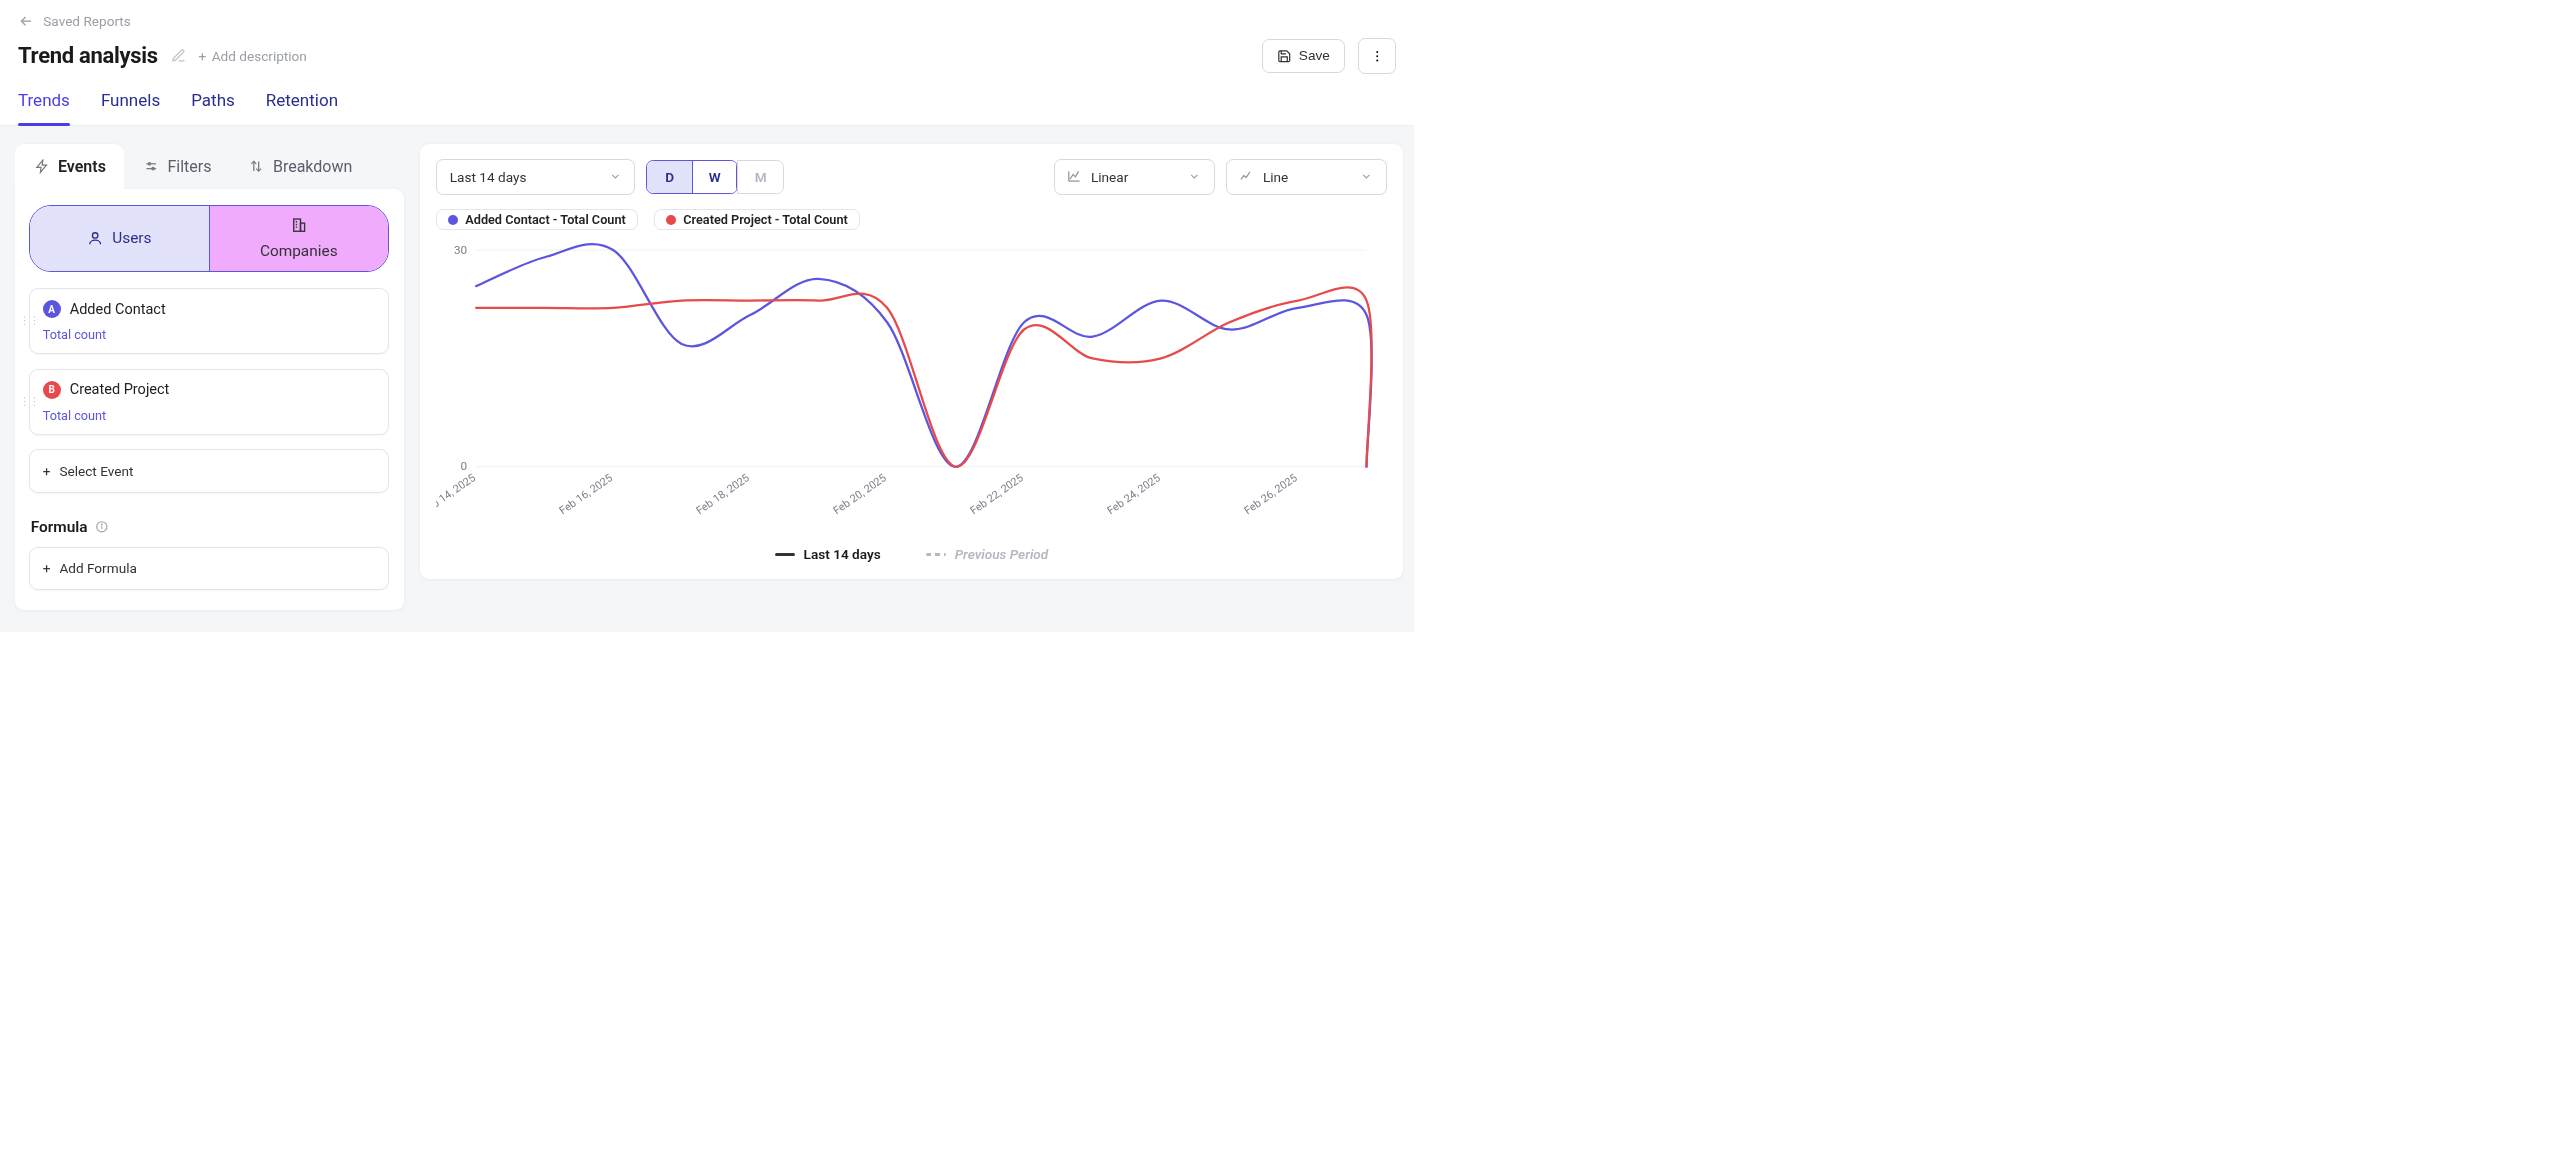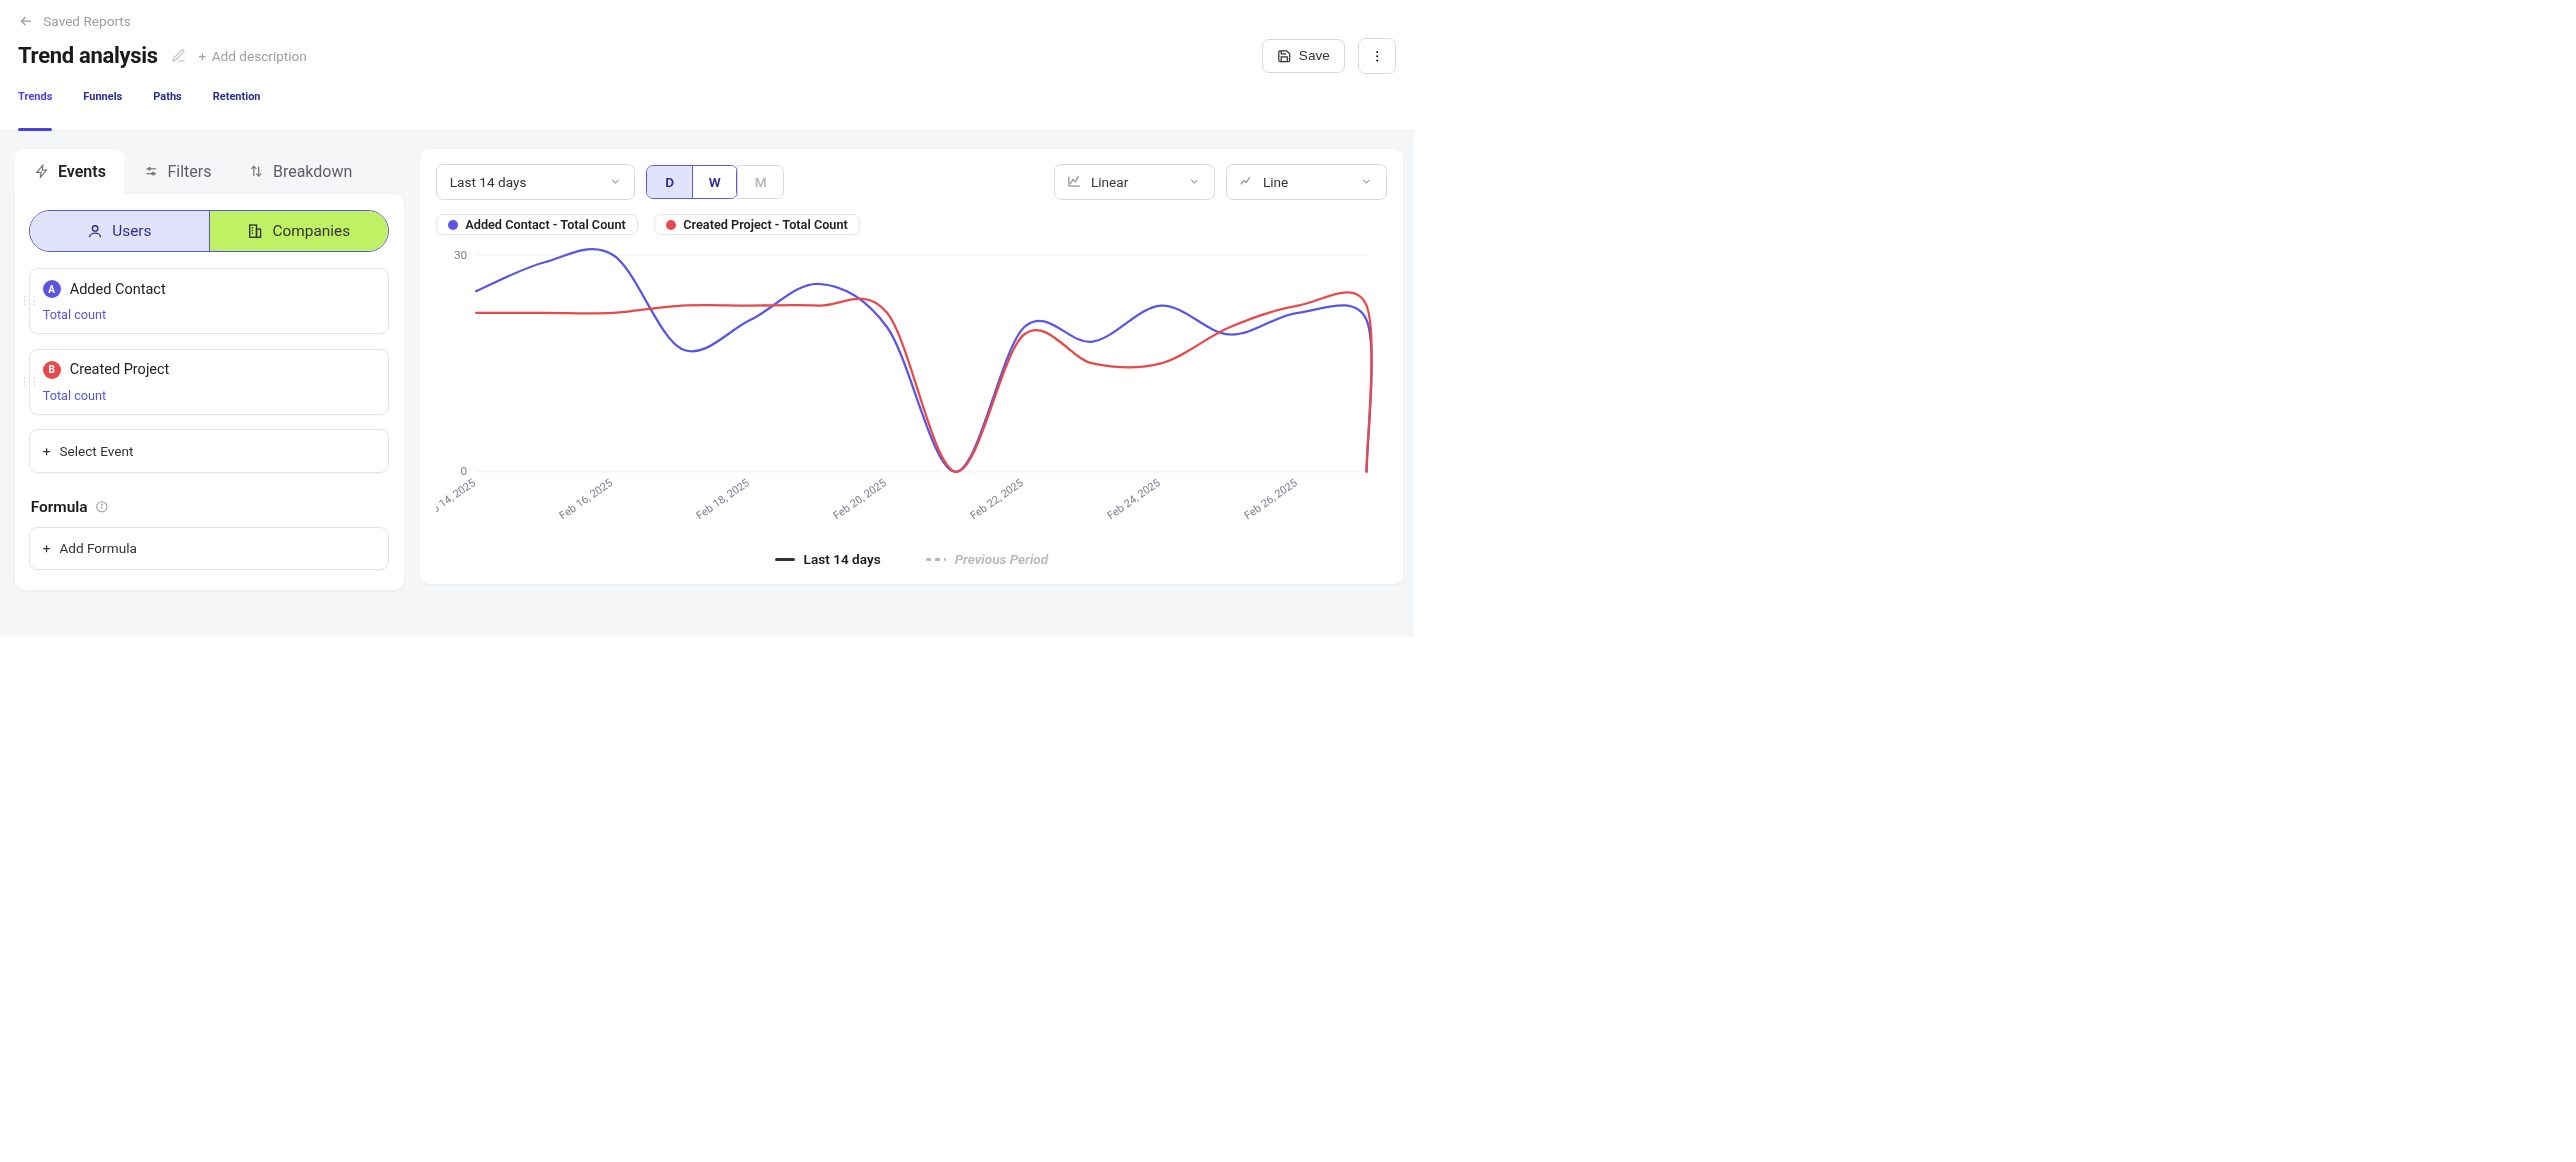--- a/index.html
+++ b/index.html
@@ -15,35 +15,35 @@
   .crumb-row .arrow { color:#9aa0a6; }
   .crumb-row .label { color:#9aa0a6; font-size:13.6px; }
   .title-row { display:flex; align-items:center; padding:5.4px 18px 7.2px 18px; gap:12.7px; }
   .page-title { font-size:22px; font-weight:700; letter-spacing:-0.3px; }
   .edit-icon { color:#c0c3c9; }
   .add-desc { color:#9aa0a6; font-size:13.6px; display:flex; align-items:center; gap:5.4px; }
   .title-row .spacer { flex:1; }
   .save-btn { display:flex; align-items:center; gap:7.2px; border:0.9px solid #d6d8de; background:#fff; border-radius:7.2px; padding:8.1px 14.5px; font-size:13.6px; color:#333; cursor:pointer; }
   .more-btn { width:38px; height:36px; border:0.9px solid #d6d8de; background:#fff; border-radius:7.2px; display:flex; align-items:center; justify-content:center; cursor:pointer; }
   .tabs-row { display:flex; gap:31px; padding:0 18px; border-bottom:0.9px solid #eceef2; }
-  .tab { padding:9px 0 27px 0; font-size:11px; font-weight:700; color:#2a2e8f; cursor:pointer; position:relative; }
+  .tab { padding:9px 0 15px 0; font-size:17px; font-weight:400; color:#2a2e8f; cursor:pointer; position:relative; }
   .tab.active { color:#4a3fe6; }
   .tab.active::after { content:""; position:absolute; left:0; right:0; bottom:-0.9px; height:2.7px; background:#4a3fe6; border-radius:1.8px; }
   
   .body-area { background:#f5f6f8; padding:18px 11px 18px 14.5px; display:flex; gap:16.3px; align-items:flex-start; min-height:506px; }
   .side-col { width:389px; }
   .side-tabs { display:flex; gap:0; }
   .side-tab { display:flex; align-items:center; gap:9px; padding:12.7px 18px 12.7px 20px; font-size:16px; color:#5a5f6b; cursor:pointer; border-top-left-radius:9px; border-top-right-radius:9px; background:transparent; }
   .side-tab.active { background:#fff; color:#222; font-weight:600; box-shadow:0 -0.9px 0 rgba(0,0,0,0.02); }
   .side-tab .ico { color:#777; }
   .panel { background:#fff; border-radius:0 9px 9px 9px; padding:16.3px 14.5px 20px 14.5px; box-shadow:0 0.9px 3.6px rgba(16,24,40,0.05); }
   .seg { display:flex; border:1.4px solid #5b55e0; border-radius:22px; overflow:hidden; margin-bottom:16.3px; }
   .seg-btn { flex:1; display:flex; align-items:center; justify-content:center; gap:9px; padding:11px 0; font-size:15.4px; font-weight:400; cursor:pointer; }
   .seg-btn.on { background:#e3e2fb; color:#2a2e8f; }
-  .seg-btn.off { background:#bef264; color:#333; border-left:1.4px solid #5b55e0; }
+  .seg-btn.off { background:#f0abfc; color:#333; border-left:1.4px solid #5b55e0;flex-direction:column; }
   .event-card { border:0.9px solid #e3e5eb; border-radius:9px; padding:11px 12.7px 11px 12.7px; margin-bottom:14.5px; position:relative; box-shadow:0 0.9px 1.8px rgba(16,24,40,0.04); }
   .evt-top { display:flex; align-items:center; gap:9px; }
   .badge { width:18px; height:18px; border-radius:50%; color:#fff; font-size:10px; font-weight:700; display:flex; align-items:center; justify-content:center; }
   .badge.a { background:#5b55e0; }
   .badge.b { background:#e64a4a; }
   .evt-name { font-size:14.5px; color:#222; }
   .evt-sub { margin-top:9px; font-size:12.7px; color:#5b55e0; }
   .drag { position:absolute; left:-11px; top:25px; color:#c6c9d1; font-size:11px; letter-spacing:-0.9px; }
   .select-evt { border:0.9px solid #e3e5eb; border-radius:9px; padding:12.7px 12.7px; display:flex; align-items:center; gap:9px; font-size:13.6px; color:#333; cursor:pointer; box-shadow:0 0.9px 1.8px rgba(16,24,40,0.04); }
   .formula-head { display:flex; align-items:center; gap:7.2px; margin:25px 0 11px 1.8px; font-size:15.4px; font-weight:600; }

